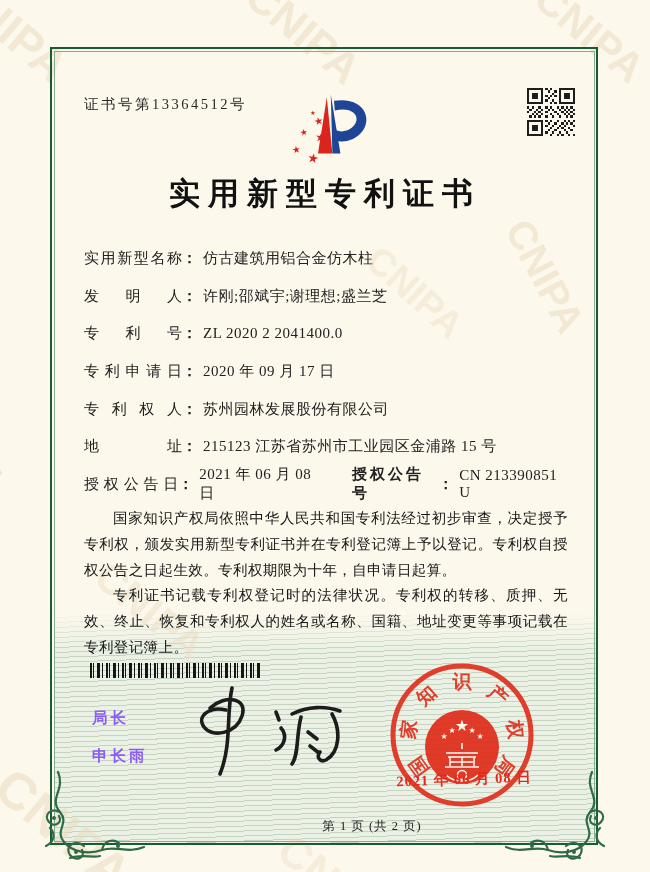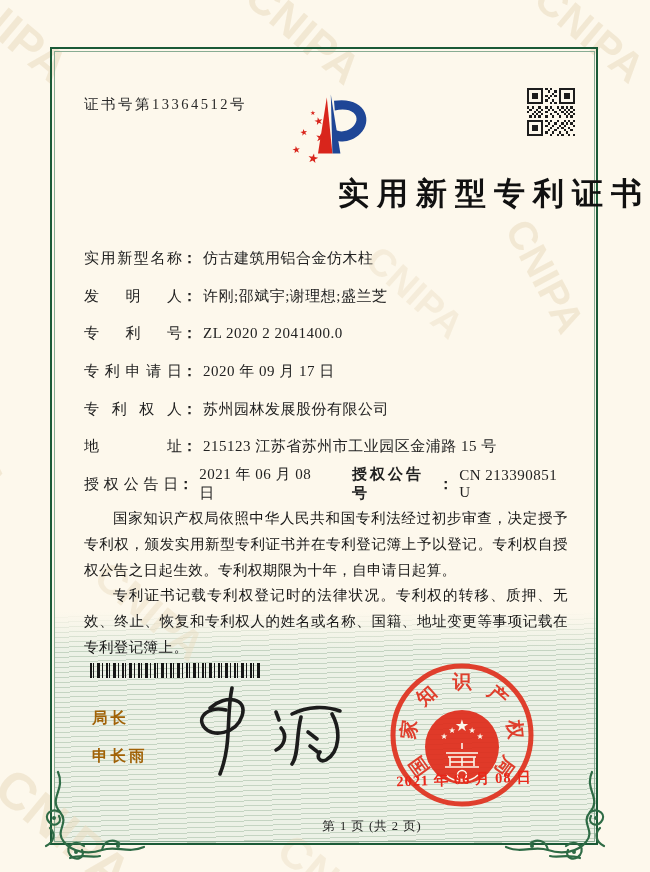--- a/index.html
+++ b/index.html
@@ -24,41 +24,41 @@
   .band-fade { position:absolute; left:0; top:0; width:100%; height:38px;
                background:linear-gradient(#fdf8ec, rgba(253,248,236,0)); }
 
   .content { position:absolute; inset:0; z-index:3; }
 
   .cert-no { position:absolute; left:84px; top:95px; font-size:14.5px; letter-spacing:2.5px; color:#2a2a2a; }
 
   .logo { position:absolute; left:286px; top:83px; width:88px; height:86px; }
   .qr   { position:absolute; left:527px; top:88px; width:48px; height:48px; }
 
-  .title { position:absolute; left:0; top:173px; width:100%; text-align:right;
+  .title { position:absolute; left:0; top:173px; width:100%; text-align:center;
            font-size:31px; font-weight:700; letter-spacing:8px; color:#111; }
 
   .fields { position:absolute; left:84px; top:240px; width:484px; }
   .frow { height:37.6px; display:flex; align-items:center; font-size:15px; color:#222; }
   .flabel { display:inline-block; width:98px; text-align:justify; text-align-last:justify; font-weight:400; }
   .fcolon { font-weight:600; margin-right:6px; }
   .fvalue { letter-spacing:.5px; }
   .frow2 { margin-left:26px; display:flex; align-items:center; }
   .glabel { font-weight:600; letter-spacing:3px; }
 
   .paras { position:absolute; left:84px; top:506px; width:484px; font-size:14.5px; line-height:1.78;
            text-align:justify; color:#161616; }
   .paras p { text-indent:2em; letter-spacing:.4px; }
 
   .barcode { position:absolute; left:90px; top:663px; width:172px; height:15px;
     background:repeating-linear-gradient(90deg,#161616 0 2px,transparent 2px 3px,#161616 3px 4px,
       transparent 4px 7px,#161616 7px 10px,transparent 10px 12px,#161616 12px 13px,transparent 13px 16px); }
 
   .director { position:absolute; left:92px; top:708px; font-family:"Liberation Sans", sans-serif;
-              font-weight:700; font-size:15.5px; color:#a16207; letter-spacing:3px; }
+              font-weight:700; font-size:15.5px; color:#8b5cf6; letter-spacing:3px; }
   .director .name { margin-top:17px; }
 
   .signature { position:absolute; left:180px; top:684px; width:172px; height:98px; }
 
   .seal { position:absolute; left:388px; top:661px; width:148px; height:148px; }
   .seal-date { position:absolute; left:394px; top:770px; width:140px; text-align:center;
                color:#e8281a; font-weight:700; font-size:14.5px; letter-spacing:1px;
                transform:rotate(-2deg); z-index:4; white-space:nowrap; }
 
   .ornament { position:absolute; width:106px; height:92px; z-index:4; }

